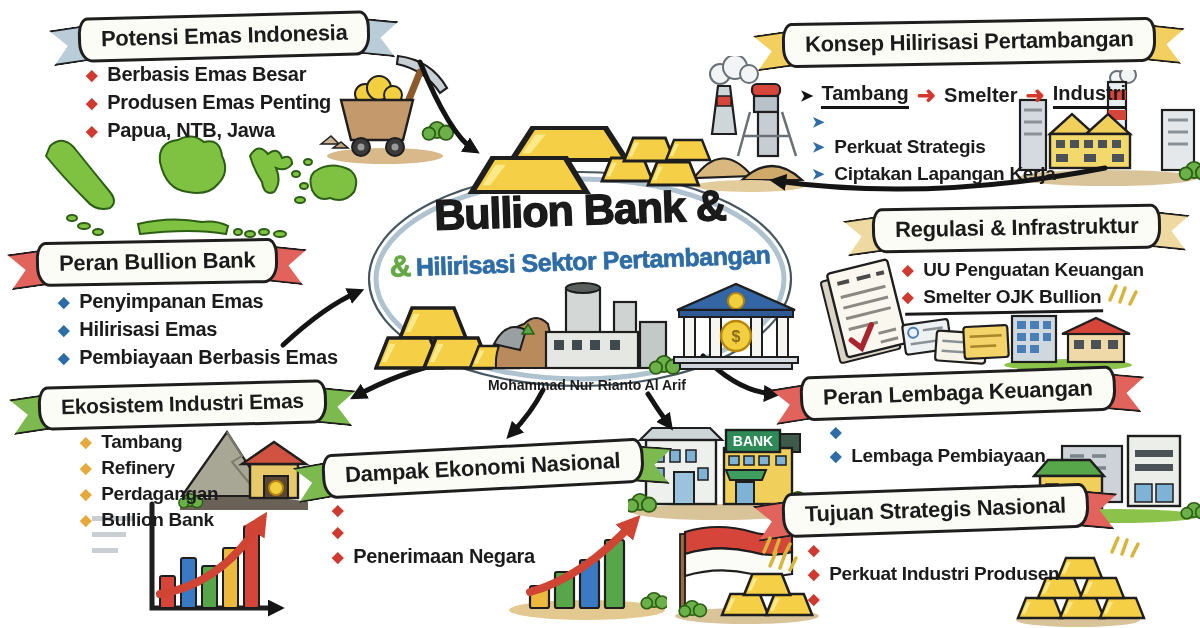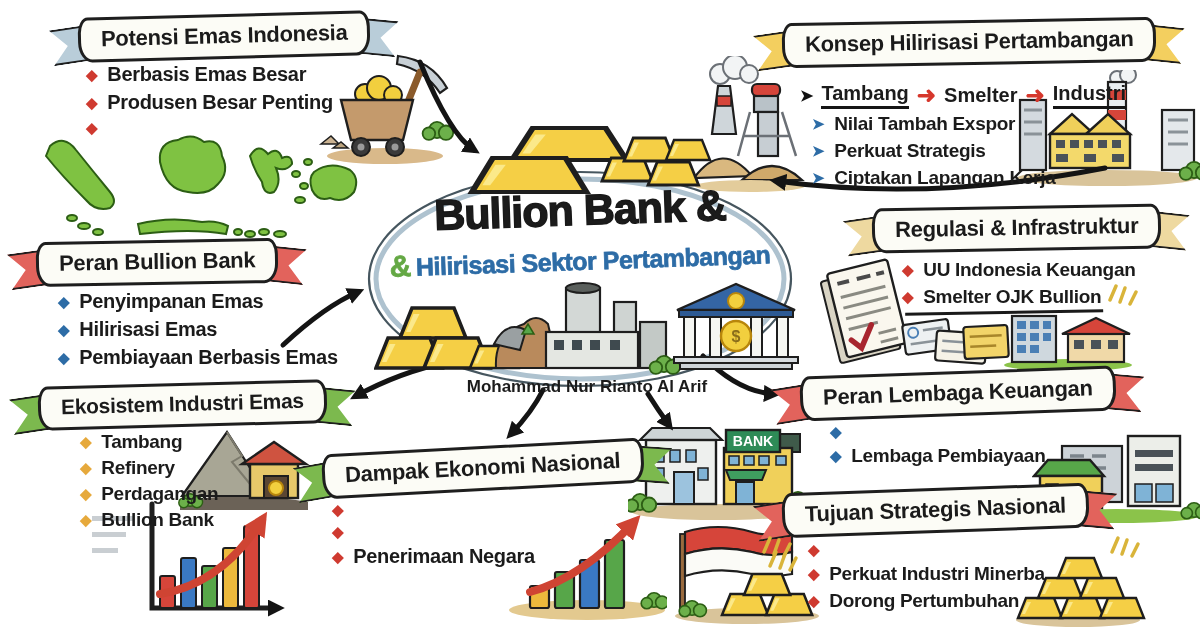--- a/index.html
+++ b/index.html
@@ -40,21 +40,21 @@
 
   
   .title1{position:absolute;z-index:9;text-align:center;font-weight:700;
     font-size:43px;letter-spacing:-1px;transform:rotate(-2deg);
     -webkit-text-stroke:1.4px #181818}
   .title2{position:absolute;z-index:9;text-align:center;font-weight:700;
     transform:rotate(-2deg);white-space:nowrap}
   .title2 .amp{color:var(--amp-green);font-size:30px;-webkit-text-stroke:.8px var(--amp-green)}
   .title2 .t2{color:var(--subtitle-blue);font-size:25px;letter-spacing:-.5px;
     -webkit-text-stroke:.7px var(--subtitle-blue)}
-  .author{position:absolute;z-index:9;text-align:center;font-weight:700;font-size:17px}
+  .author{position:absolute;z-index:9;text-align:center;font-weight:700;font-size:14px}
 
   .uline-ojk{position:absolute;z-index:9;border-bottom:3px solid #1a1a1a;
     transform:rotate(-1deg)}
 
   svg{display:block}
 </style>
 </head>
 <body>
 
 <svg class="abs" width="0" height="0" style="left:0;top:0">
@@ -158,24 +158,25 @@
   <span class="tail r"></span>
   <span class="band">Potensi Emas Indonesia</span>
 </div>
 <div class="list" style="left:86px;top:64px">
   <div class="li">
       <span class="bul b-red">◆</span>
       <span>Berbasis Emas Besar</span>
     </div>
   <div class="li">
       <span class="bul b-red">◆</span>
-      <span>Produsen Besar Penting</span>
-    </div>
-  <div class="li">
-      <span class="bul b-red">◆</span>
+      <span>Produsen Emas Penting</span>
+    </div>
+  <div class="li">
+      <span class="bul b-red">◆</span>
+      <span>Papua, NTB, Jawa</span>
     </div>
 </div>
 
 <svg class="abs" width="150" height="118" style="left:313px;top:48px;z-index:4">
   <ellipse cx="72" cy="108" rx="58" ry="8" fill="#d9b98a"></ellipse>
   <path d="M85,8 Q118,12 134,40 L127,45 Q112,22 84,16 Z" fill="#c8d0d6" stroke="#1e1e1e" stroke-width="2.2"></path>
   <line x1="107" y1="24" x2="78" y2="96" stroke="#8a5a2b" stroke-width="7" stroke-linecap="round"></line>
   <circle cx="52" cy="46" r="10" fill="#f2cf3e" stroke="#1e1e1e" stroke-width="2"></circle>
   <circle cx="66" cy="40" r="12" fill="#f2cf3e" stroke="#1e1e1e" stroke-width="2"></circle>
   <circle cx="80" cy="47" r="9" fill="#f2cf3e" stroke="#1e1e1e" stroke-width="2"></circle>
@@ -339,21 +340,20 @@
   <span class="start">➤</span>
   <span class="uline">Tambang</span>
   <span class="rarrow">➜</span>
   <span>Smelter</span>
   <span class="rarrow">➜</span>
   <span class="uline">Industri</span>
 </div>
 <div class="list sm" style="left:812px;top:114px">
   <div class="li">
       <span class="chev">➤</span>
-      <span>Nilai Tambah Exspor</span>
     </div>
   <div class="li">
       <span class="chev">➤</span>
       <span>Perkuat Strategis</span>
     </div>
   <div class="li">
       <span class="chev">➤</span>
       <span>Ciptakan Lapangan Kerja</span>
     </div>
 </div>
@@ -399,21 +399,21 @@
 </svg>
 
 <div class="ribbon" style="left:872px;top:206px;--rib:var(--ribbon-tan);transform:rotate(-1deg)">
   <span class="tail l"></span>
   <span class="tail r"></span>
   <span class="band">Regulasi &amp; Infrastruktur</span>
 </div>
 <div class="list sm" style="left:902px;top:260px">
   <div class="li">
       <span class="bul b-red">◆</span>
-      <span>UU Indonesia Keuangan</span>
+      <span>UU Penguatan Keuangan</span>
     </div>
   <div class="li">
       <span class="bul b-red">◆</span>
       <span>Smelter OJK Bullion</span>
     </div>
 </div>
 <div class="uline-ojk" style="left:905px;top:290px;width:198px;height:24px"></div>
 <svg class="abs" width="30" height="22" style="left:1108px;top:284px;z-index:9">
   <use href="#sparkd" transform="translate(2,2)"></use>
 </svg>
@@ -501,25 +501,24 @@
   <span class="tail l"></span>
   <span class="tail r"></span>
   <span class="band">Tujuan Strategis Nasional</span>
 </div>
 <div class="list sm" style="left:808px;top:542px">
   <div class="li">
       <span class="bul b-red">◆</span>
     </div>
   <div class="li">
       <span class="bul b-red">◆</span>
-      <span>Perkuat Industri Minerba</span>
-    </div>
-  <div class="li">
-      <span class="bul b-red">◆</span>
-      <span>Dorong Pertumbuhan</span>
+      <span>Perkuat Industri Produsen</span>
+    </div>
+  <div class="li">
+      <span class="bul b-red">◆</span>
     </div>
 </div>
 <svg class="abs" width="30" height="22" style="left:762px;top:536px;z-index:9">
   <use href="#sparkd" transform="translate(2,2)"></use>
 </svg>
 
 <svg class="abs" width="180" height="110" style="left:652px;top:516px;z-index:2">
   <ellipse cx="95" cy="100" rx="72" ry="8" fill="#d9c49a"></ellipse>
   <rect x="28" y="18" width="5" height="74" fill="#9a6b3f" stroke="#1e1e1e" stroke-width="1.8"></rect>
   <path d="M33,16 Q66,6 100,16 Q120,22 140,14 L140,36 Q120,42 100,36 Q66,28 33,38 Z" fill="#d6453a" stroke="#1e1e1e" stroke-width="2.2"></path>

